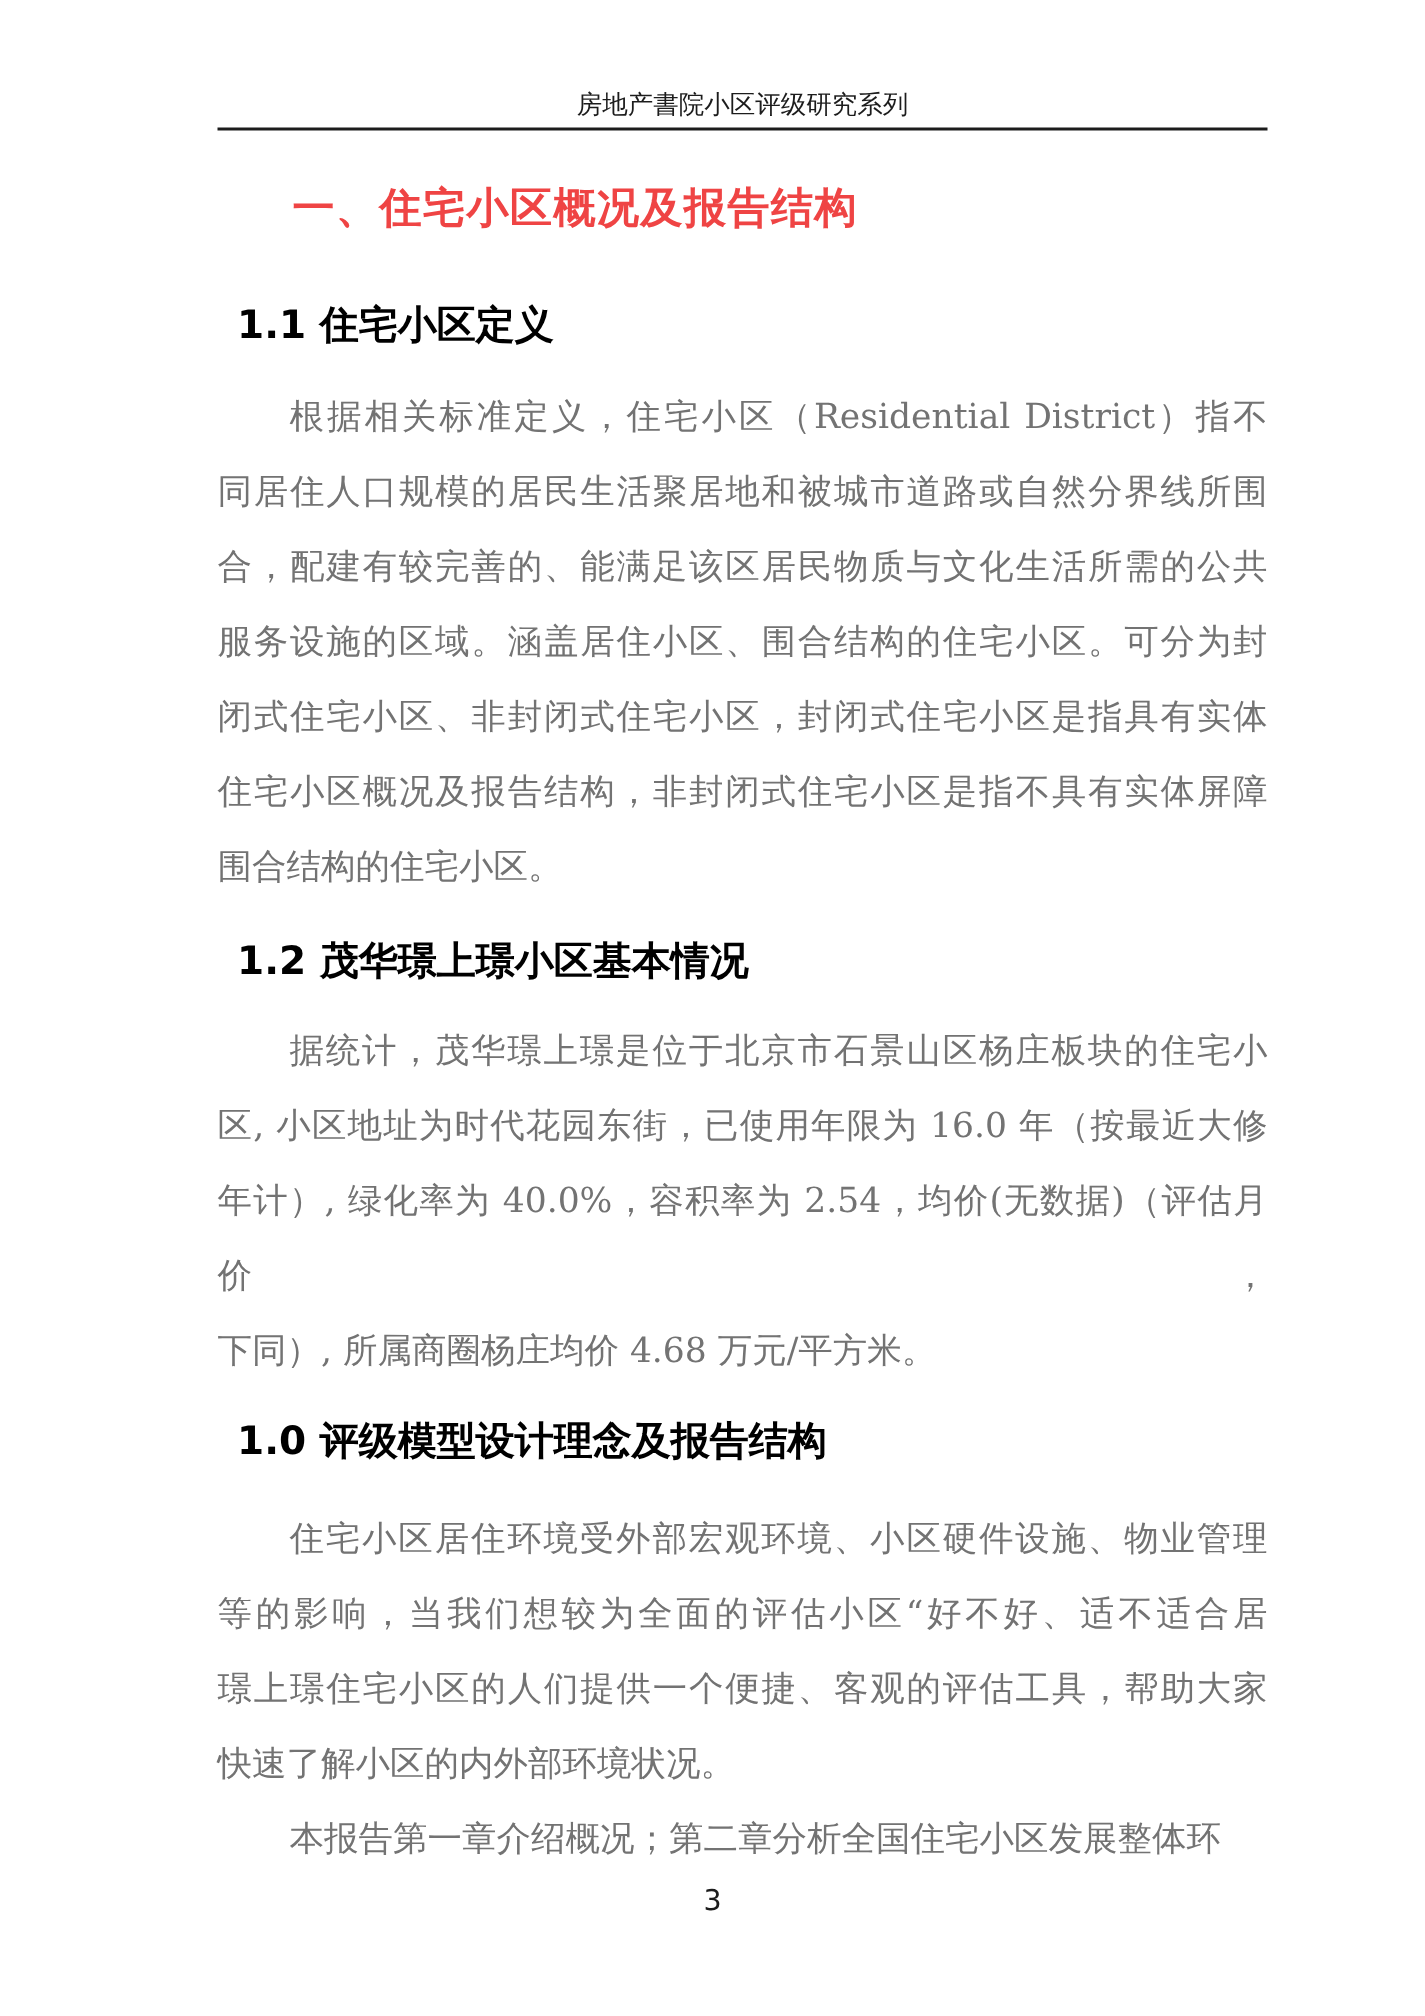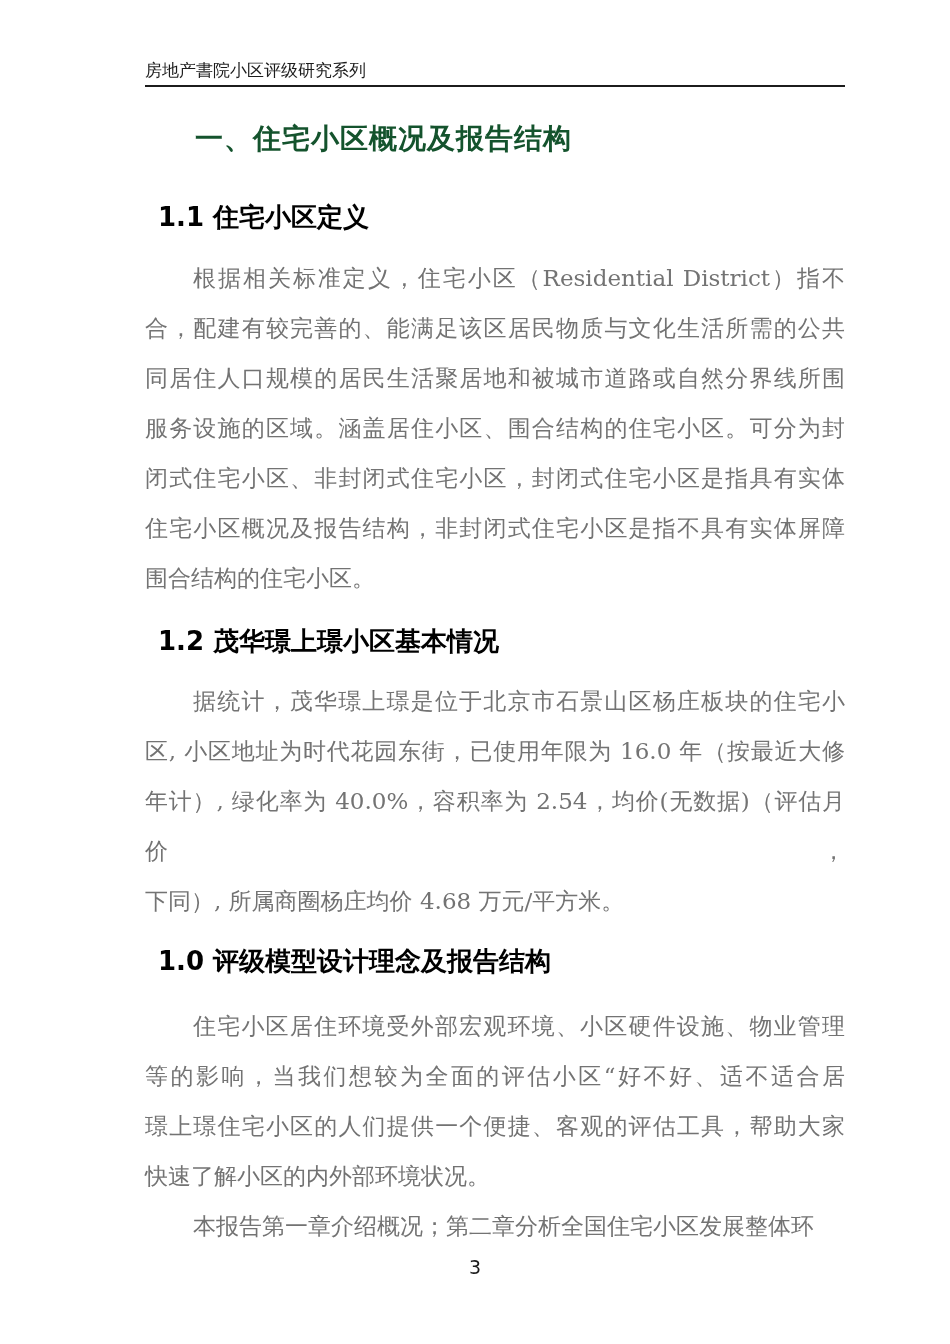--- a/index.html
+++ b/index.html
@@ -16,21 +16,21 @@
   }
   
   .hdr {
     position: absolute;
     left: 145px;
     top: 60px;
     width: 700px;
   }
   .hdr-row {
     display: flex;
-    justify-content: flex-start;
+    justify-content: center;
     align-items: flex-end;
     font-family: "DejaVu Sans", sans-serif;
     font-size: 17px;
     line-height: 21px;
     color: #1c1c1c;
     padding-bottom: 4px;
   }
   .hdr-rule {
     width: 100%;
     height: 0;
@@ -41,21 +41,21 @@
     position: absolute;
     left: 145px;
     top: 92px;
     width: 700px;
   }
   h1.chapter {
     font-family: "DejaVu Sans", sans-serif;
     font-size: 28px;
     font-weight: bold;
     line-height: 38px;
-    color: #14532d;
+    color: #ef4444;
     margin: 28px 0 0 50px;
     letter-spacing: 1px;
   }
   h2.sec {
     font-family: "DejaVu Sans", sans-serif;
     font-size: 26px;
     font-weight: bold;
     line-height: 34px;
     color: #000;
     margin-left: 13px;
@@ -106,22 +106,22 @@
   </div>
 
   <div class="doc-main">
 
     <h1 class="chapter">一、住宅小区概况及报告结构</h1>
 
     <section>
       <h2 class="sec h2-a">1.1 住宅小区定义</h2>
       <div class="para para-a">
           <div class="tline indent fill">根据相关标准定义，住宅小区（Residential District）指不</div>
+          <div class="tline fill">同居住人口规模的居民生活聚居地和被城市道路或自然分界线所围</div>
           <div class="tline fill">合，配建有较完善的、能满足该区居民物质与文化生活所需的公共</div>
-          <div class="tline fill">同居住人口规模的居民生活聚居地和被城市道路或自然分界线所围</div>
           <div class="tline fill">服务设施的区域。涵盖居住小区、围合结构的住宅小区。可分为封</div>
           <div class="tline fill">闭式住宅小区、非封闭式住宅小区，封闭式住宅小区是指具有实体</div>
           <div class="tline fill">住宅小区概况及报告结构，非封闭式住宅小区是指不具有实体屏障</div>
           <div class="tline">围合结构的住宅小区。</div>
         </div>
     </section>
 
     <section>
       <h2 class="sec h2-b">1.2 茂华璟上璟小区基本情况</h2>
       <div class="para para-b">

